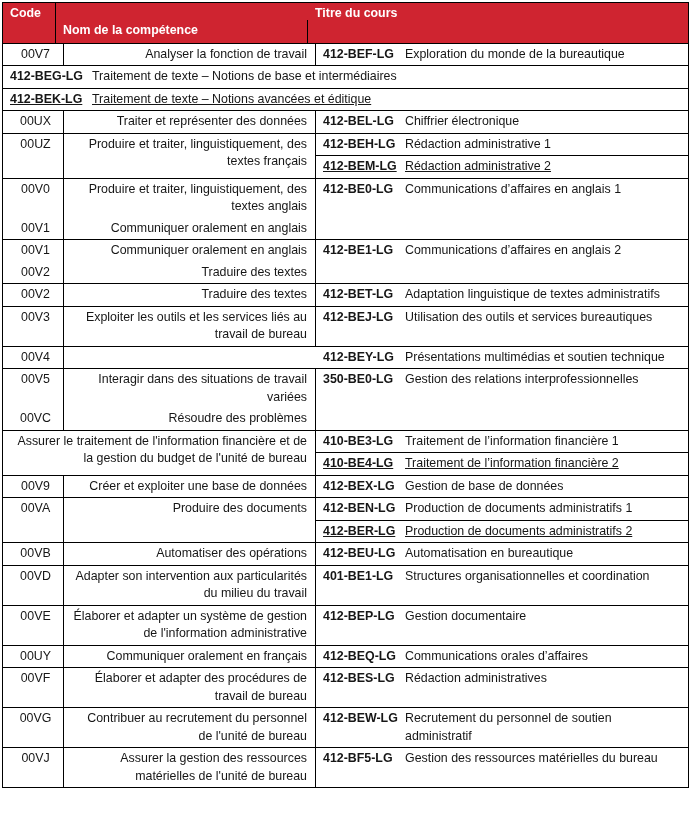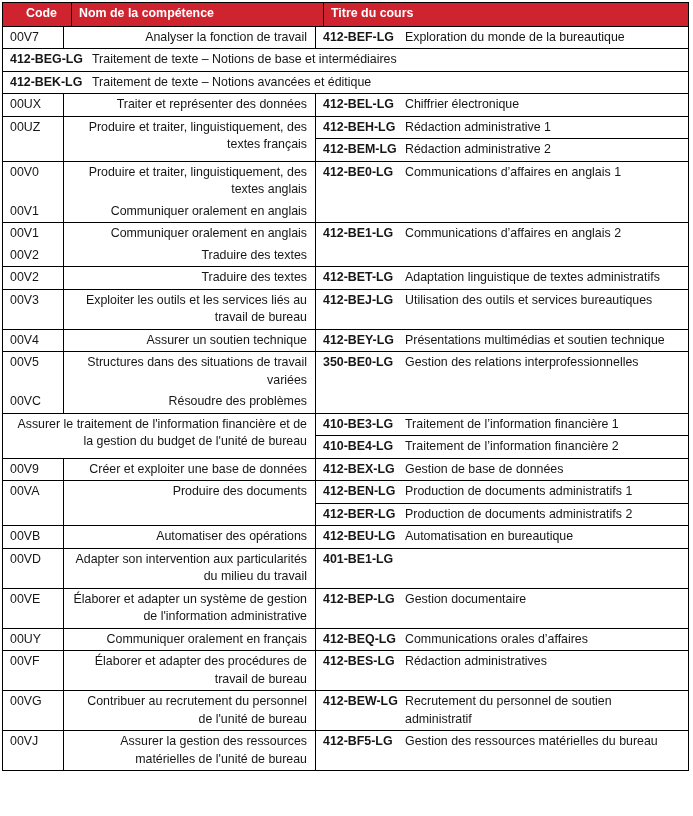--- a/index.html
+++ b/index.html
@@ -28,54 +28,55 @@
     display: flex;
     background: var(--header-bg, #CF2430);
     color: var(--header-text, #fff);
     font-weight: bold;
     border-bottom: 1px solid var(--border, #000);
   }
   .header > div {
     box-sizing: border-box;
     padding: 2px 4px 3px 7px;
   }
-  .h-code  { width: 53px;  border-right: 1px solid var(--border, #000); margin-left: 16px; }
-  .h-comp  { width: 252px; border-right: 1px solid var(--border, #000); }
+  .h-code  { width: 53px;  border-right: 1px solid var(--border, #000); }
+  .h-comp  { width: 252px; border-right: 1px solid var(--border, #000); margin-top: 17px; }
   .h-course{ flex: 1; }
   
   .group { display: flex; }
   .group + .group { border-top: 1px solid var(--border, #000); }
   .left {
     width: 313px;
     flex: none;
     display: flex;
     flex-direction: column;
   }
   .pair { display: flex; }
   .pair:last-child { flex: 1; }
   .code-cell {
     box-sizing: border-box;
     width: 61px;
     flex: none;
     padding: 2px 2px 2px 7px;
     border-right: 1px solid var(--border, #000);
+    text-align: center;
   }
   .comp-cell {
     flex: 1;
     padding: 2px 8px 2px 7px;
     border-right: 1px solid var(--border, #000);
     text-align: right;
   }
   .courses {
     flex: 1;
     display: flex;
     flex-direction: column;
   }
   .course-row { display: flex; }
-  .course-row + .course-row { border-top: 1px solid var(--border, #000); }
+  .course-row + .course-row { border-top: 1px solid var(--border, #000); text-decoration: underline; }
   .course-row:last-child { flex: 1; }
   .course-code {
     box-sizing: border-box;
     width: 87px;
     flex: none;
     padding: 2px 2px 2px 7px;
     font-weight: bold;
   }
   .course-title {
     flex: 1;
@@ -211,35 +212,34 @@
           <div class="course-row">
             <div class="course-code">412-BEJ-LG</div>
             <div class="course-title">Utilisation des outils et services bureautiques</div>
           </div>
         </div>
       </div>
       <div class="group">
         <div class="left">
           <div class="pair">
             <div class="code-cell">00V4</div>
-            <div class="comp-cell">Assurer un soutien technique</div>
           </div>
         </div>
         <div class="courses">
           <div class="course-row">
             <div class="course-code">412-BEY-LG</div>
             <div class="course-title">Présentations multimédias et soutien technique</div>
           </div>
         </div>
       </div>
       <div class="group">
         <div class="left">
           <div class="pair">
             <div class="code-cell">00V5</div>
-            <div class="comp-cell">Structures dans des situations de travail variées</div>
+            <div class="comp-cell">Interagir dans des situations de travail variées</div>
           </div>
           <div class="pair">
             <div class="code-cell">00VC</div>
             <div class="comp-cell">Résoudre des problèmes</div>
           </div>
         </div>
         <div class="courses">
           <div class="course-row">
             <div class="course-code">350-BE0-LG</div>
             <div class="course-title">Gestion des relations interprofessionnelles</div>
@@ -312,20 +312,21 @@
       <div class="group">
         <div class="left">
           <div class="pair">
             <div class="code-cell">00VD</div>
             <div class="comp-cell">Adapter son intervention aux particularités du milieu du travail</div>
           </div>
         </div>
         <div class="courses">
           <div class="course-row">
             <div class="course-code">401-BE1-LG</div>
+            <div class="course-title">Structures organisationnelles et coordination</div>
           </div>
         </div>
       </div>
       <div class="group">
         <div class="left">
           <div class="pair">
             <div class="code-cell">00VE</div>
             <div class="comp-cell">Élaborer et adapter un système de gestion de l'information administrative</div>
           </div>
         </div>

